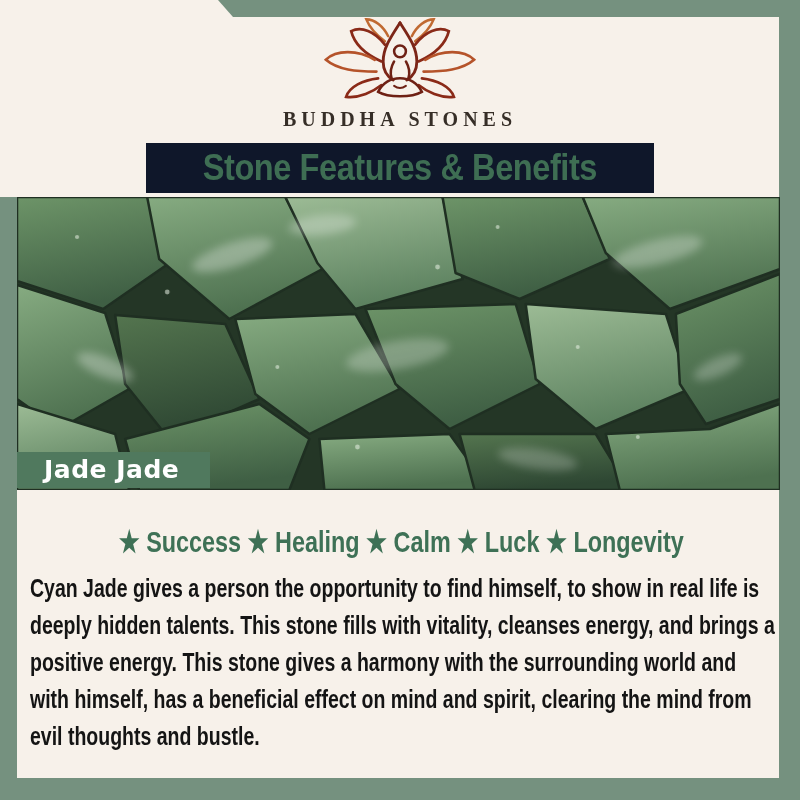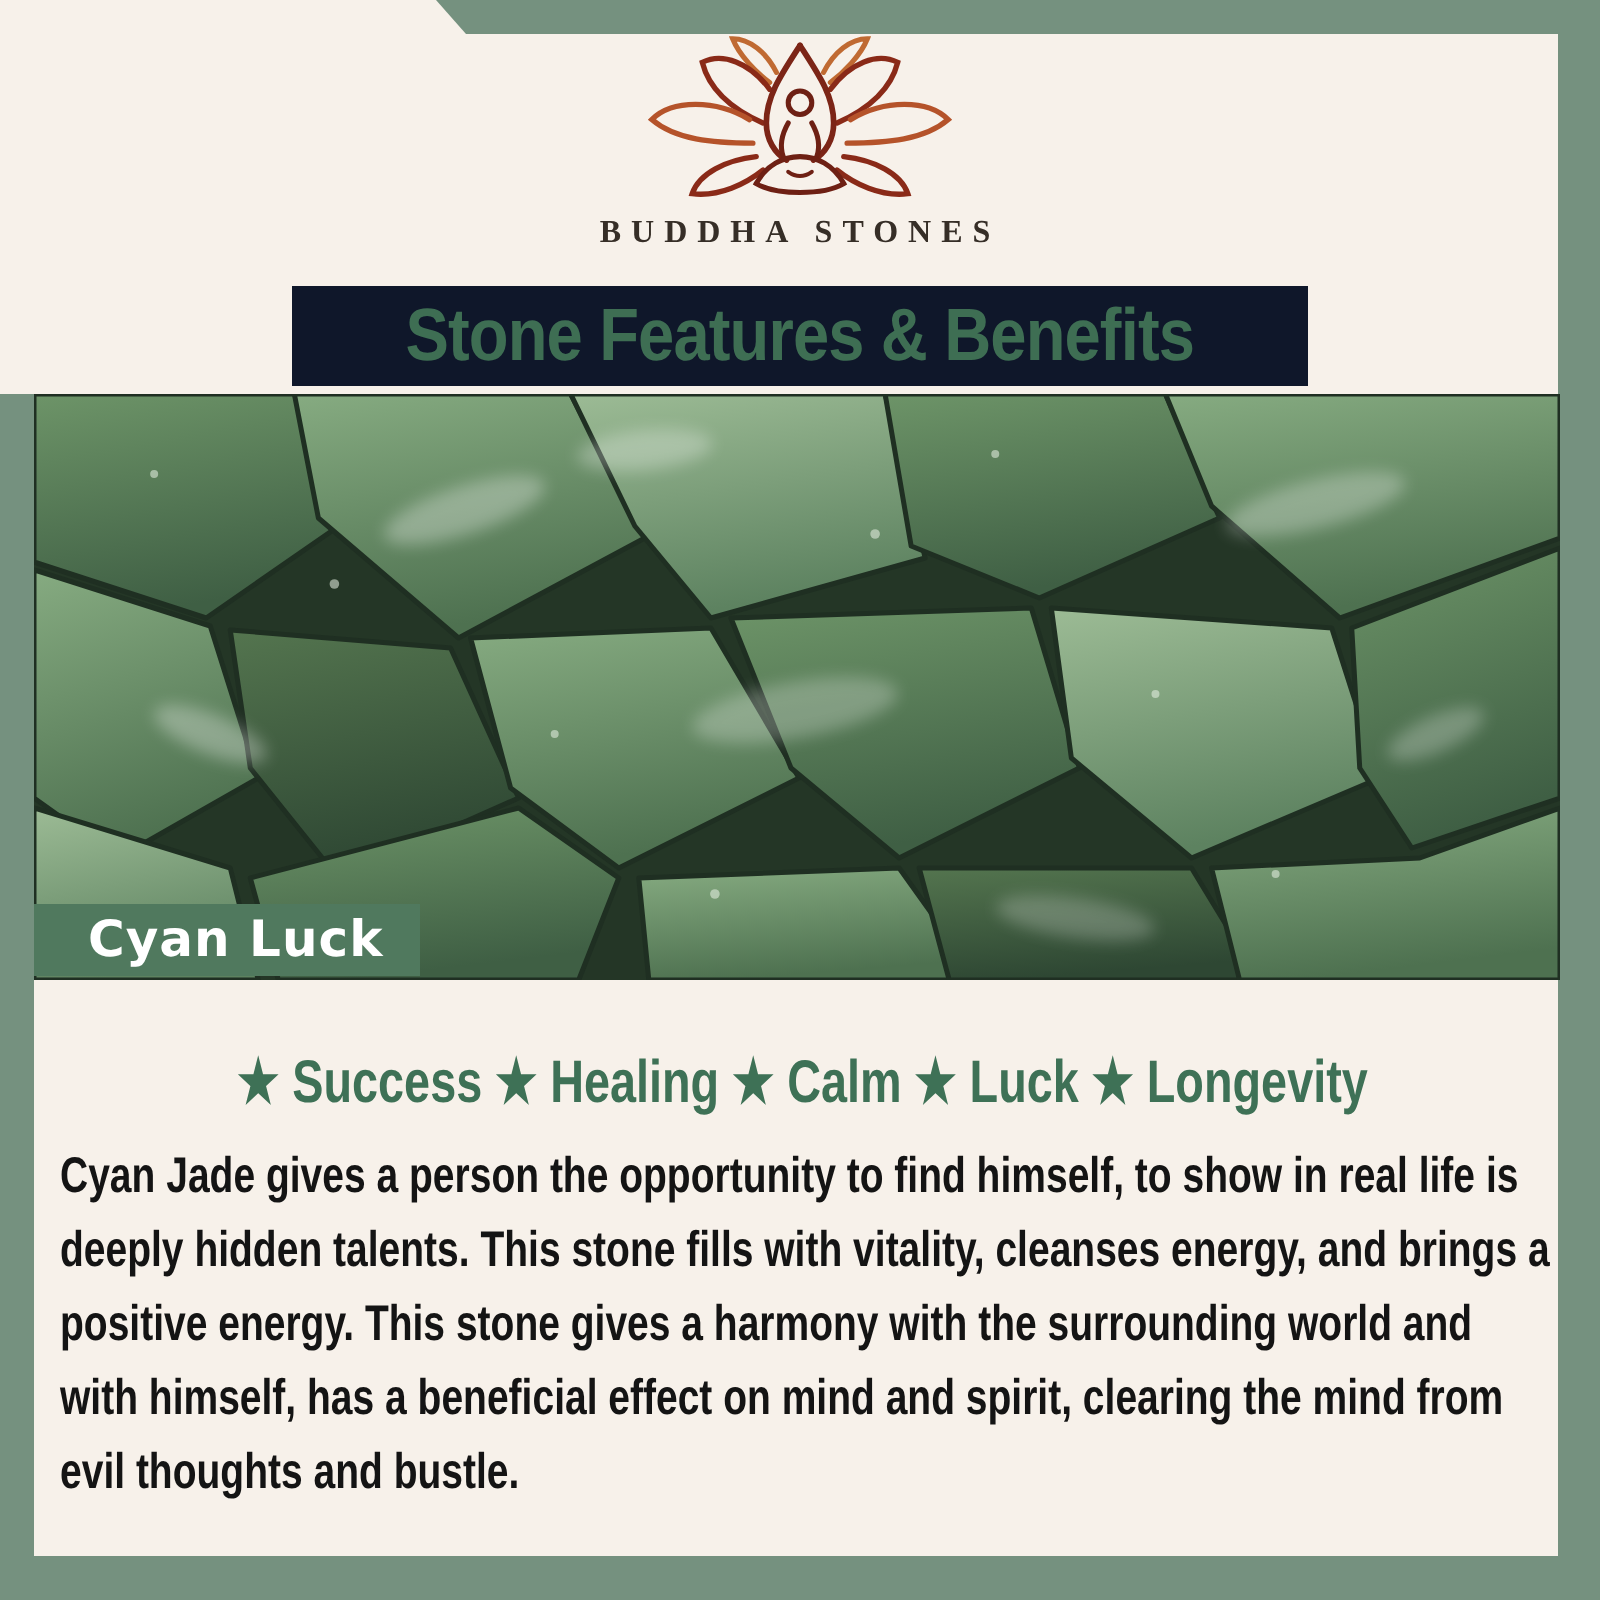--- a/index.html
+++ b/index.html
@@ -12,21 +12,21 @@
   .frame{position:absolute;background:#75917f;}
   .frame-top{top:0;left:218px;right:0;height:17px;
     clip-path:polygon(0 0,100% 0,100% 100%,15px 100%);}
   .frame-right{top:0;right:0;width:21px;height:800px;}
   .frame-bottom{left:0;right:0;bottom:0;height:22px;}
   .frame-left{left:0;top:197px;bottom:0;width:17px;}
   
   .logo{position:absolute;top:16px;left:0;width:800px;text-align:center;}
   .brand{
     position:absolute;top:108px;left:0;width:800px;text-align:center;
-    font-family:"Liberation Serif",serif;font-size:16px;font-weight:600;
+    font-family:"Liberation Serif",serif;font-size:20px;font-weight:600;
     letter-spacing:5px;color:#362e27;
   }
   .title-box{
     position:absolute;top:143px;left:146px;width:508px;height:50px;
     background:#0f172a;
   }
   .title-box h1{
     margin:0;width:577px;transform:scaleX(0.88);transform-origin:0 0;
     font-size:37px;line-height:50px;font-weight:700;text-align:center;
     color:#3e6e53;letter-spacing:-0.5px;
@@ -157,20 +157,20 @@
           <circle cx="560" cy="150" r="2"></circle>
         <circle cx="340" cy="250" r="2.4"></circle>
           <circle cx="620" cy="240" r="2"></circle>
         <circle cx="60" cy="40" r="2"></circle>
           <circle cx="480" cy="30" r="2"></circle>
       </g>
     </svg>
   </div>
 
   <div class="jade-label">
-    <span>Cyan Luck</span>
+    <span>Jade Jade</span>
   </div>
 
   <div class="benefits">★ Success ★ Healing ★ Calm ★ Luck ★ Longevity</div>
 
   <p class="desc">Cyan Jade gives a person the opportunity to find himself, to show in real life is deeply hidden talents. This stone fills with vitality, cleanses energy, and brings a positive energy. This stone gives a harmony with the surrounding world and with himself, has a beneficial effect on mind and spirit, clearing the mind from evil thoughts and bustle.</p>
 
 </div>
 
 </body></html>

